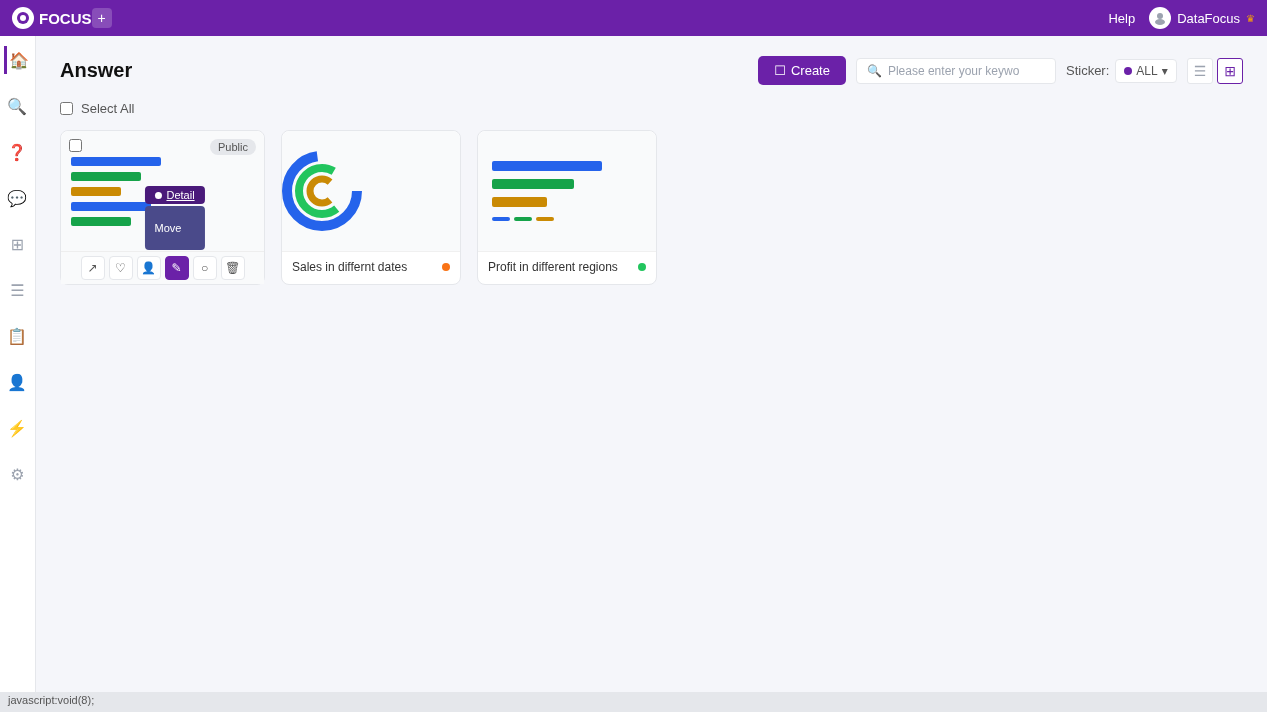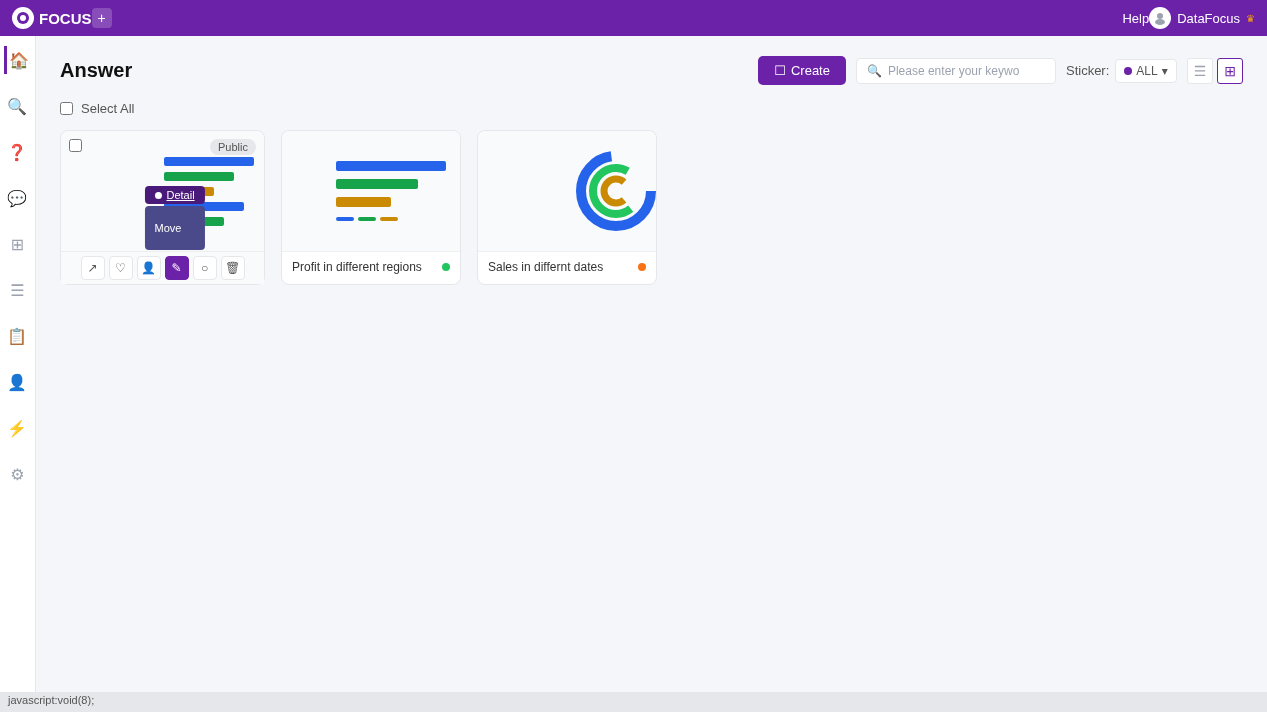--- a/index.html
+++ b/index.html
@@ -20,21 +20,21 @@
     .logo-icon svg { width: 14px; height: 14px; }
     .add-btn {
       background: rgba(255,255,255,0.2);
       border: none;
       color: white;
       border-radius: 4px;
       padding: 2px 6px;
       cursor: pointer;
       font-size: 14px;
     }
-    .topbar-right { display: flex; align-items: center; }
+    .topbar-right { display: flex; align-items: center; gap: 14px; }
     .help-link { color: white; font-size: 13px; text-decoration: none; }
     .user-info { display: flex; align-items: center; gap: 6px; color: white; font-size: 13px; justify-content: center; }
     .user-avatar { width: 22px; height: 22px; border-radius: 50%; background: white; display: flex; align-items: center; justify-content: center; }
     .crown-icon { color: #f59e0b; font-size: 10px; }
 
     
     .layout { display: flex; height: calc(100vh - 36px); }
 
     
     .sidebar {
@@ -155,21 +155,21 @@
       border-radius: 8px;
       border: 1px solid #e5e7eb;
       overflow: visible;
       position: relative;
     }
     .card-preview {
       width: 100%;
       height: 120px;
       display: flex;
       align-items: center;
-      justify-content: flex-end;
+      justify-content: flex-start;
       background: #f9fafb;
       border-radius: 8px 8px 0 0;
       position: relative;
       overflow: hidden;
     }
     .card-badge {
       position: absolute;
       top: 8px;
       right: 8px;
       background: #e5e7eb;
@@ -346,56 +346,56 @@
           <div class="action-icon">👤</div>
           <div class="action-icon active">✎</div>
           <div class="action-icon">○</div>
           <div class="action-icon">🗑</div>
         </div>
       </div>
 
       <div class="card" style="width:180px;">
         <div class="card-preview">
 
+          <svg width="80" height="80" viewBox="0 0 80 80">
+
+            <circle cx="40" cy="40" r="35" fill="none" stroke="#2563eb" stroke-width="10" stroke-dasharray="160 60" stroke-dashoffset="0"></circle>
+
+            <circle cx="40" cy="40" r="23" fill="none" stroke="#22c55e" stroke-width="8" stroke-dasharray="100 45" stroke-dashoffset="-20"></circle>
+
+            <circle cx="40" cy="40" r="12" fill="none" stroke="#ca8a04" stroke-width="7" stroke-dasharray="55 20" stroke-dashoffset="-10"></circle>
+
+            <circle cx="40" cy="40" r="5" fill="#f9fafb"></circle>
+          </svg>
+        </div>
+        <div class="card-footer">
+          <span>Sales in differnt dates</span>
+          <div class="card-status-dot" style="background:#f97316;"></div>
+        </div>
+      </div>
+
+      <div class="card" style="width:180px;">
+        <div class="card-preview">
+
           <div style="display:flex; flex-direction:column; gap:8px; padding:14px;">
             <div style="width:110px; height:10px; background:#2563eb; border-radius:2px;"></div>
             <div style="width:82px; height:10px; background:#16a34a; border-radius:2px;"></div>
             <div style="width:55px; height:10px; background:#ca8a04; border-radius:2px;"></div>
             <div style="display:flex; gap:4px; margin-top:2px;">
               <div style="width:18px; height:4px; background:#2563eb; border-radius:2px;"></div>
               <div style="width:18px; height:4px; background:#16a34a; border-radius:2px;"></div>
               <div style="width:18px; height:4px; background:#ca8a04; border-radius:2px;"></div>
             </div>
           </div>
         </div>
         <div class="card-footer">
           <span>Profit in different regions</span>
           <div class="card-status-dot" style="background:#22c55e;"></div>
         </div>
       </div>
 
-      <div class="card" style="width:180px;">
-        <div class="card-preview">
-
-          <svg width="80" height="80" viewBox="0 0 80 80">
-
-            <circle cx="40" cy="40" r="35" fill="none" stroke="#2563eb" stroke-width="10" stroke-dasharray="160 60" stroke-dashoffset="0"></circle>
-
-            <circle cx="40" cy="40" r="23" fill="none" stroke="#22c55e" stroke-width="8" stroke-dasharray="100 45" stroke-dashoffset="-20"></circle>
-
-            <circle cx="40" cy="40" r="12" fill="none" stroke="#ca8a04" stroke-width="7" stroke-dasharray="55 20" stroke-dashoffset="-10"></circle>
-
-            <circle cx="40" cy="40" r="5" fill="#f9fafb"></circle>
-          </svg>
-        </div>
-        <div class="card-footer">
-          <span>Sales in differnt dates</span>
-          <div class="card-status-dot" style="background:#f97316;"></div>
-        </div>
-      </div>
-
     </div>
   </div>
 </div>
 
 <div class="statusbar">
   <span>javascript:void(8);</span>
 </div>
 
 </body></html>

